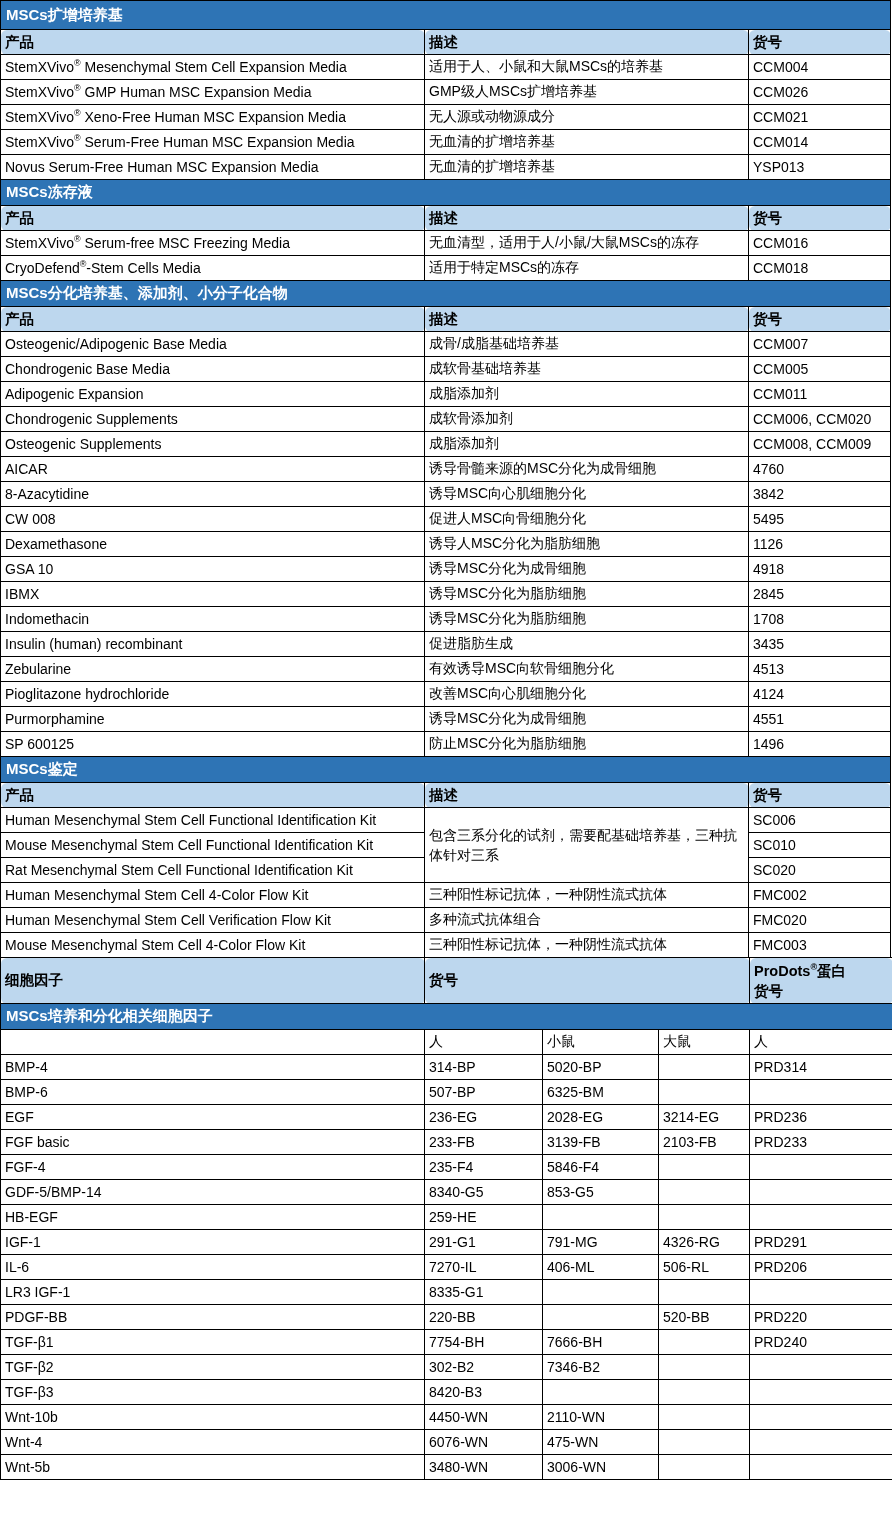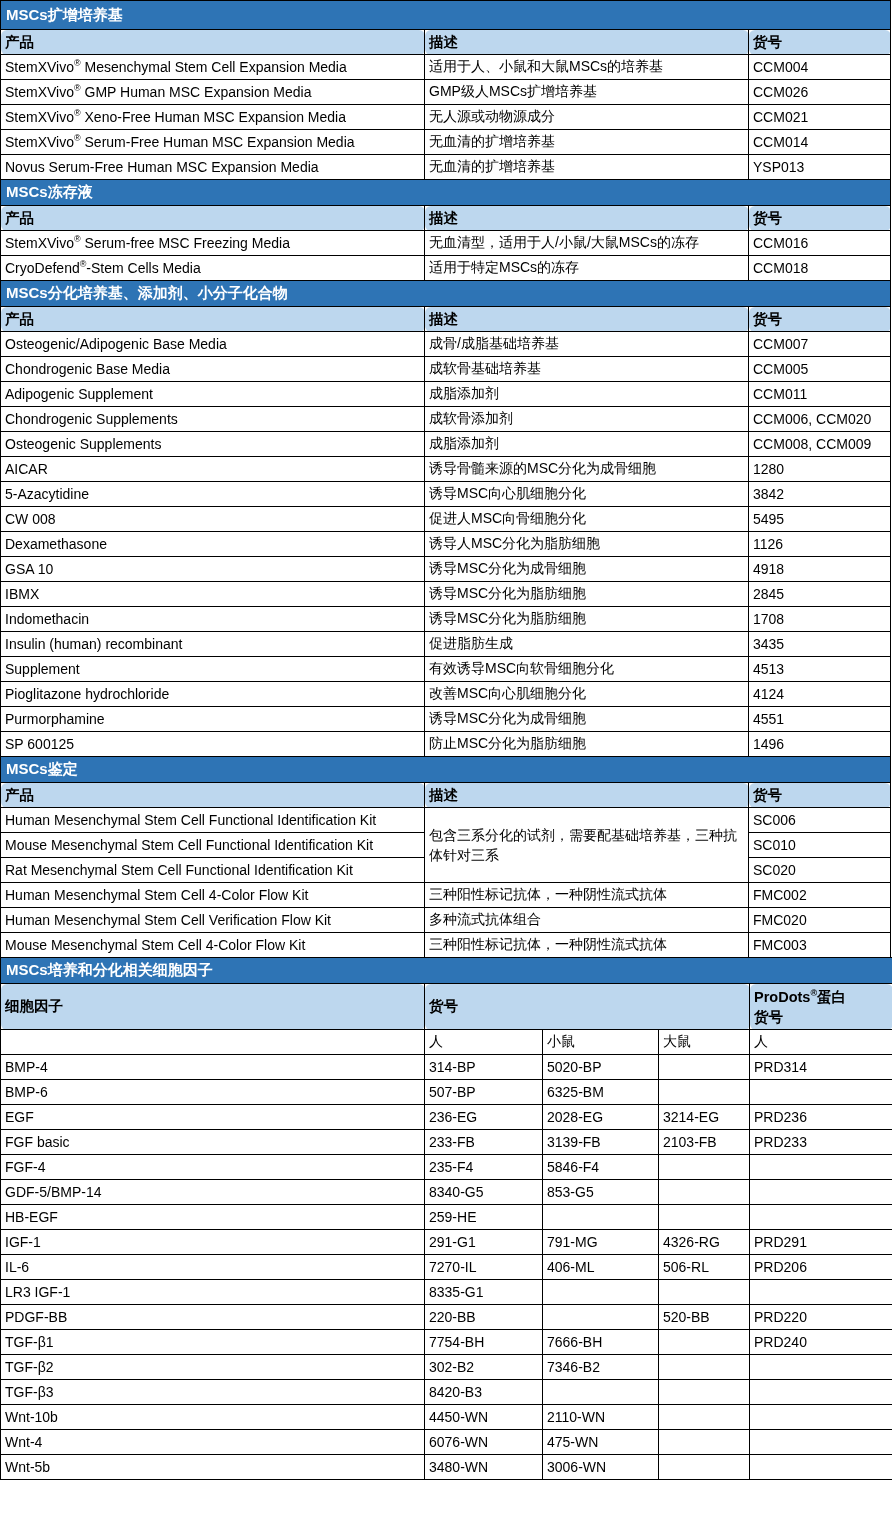--- a/index.html
+++ b/index.html
@@ -150,41 +150,41 @@
           <td>Osteogenic/Adipogenic Base Media</td>
           <td>成骨/成脂基础培养基</td>
           <td>CCM007</td>
         </tr>
         <tr>
           <td>Chondrogenic Base Media</td>
           <td>成软骨基础培养基</td>
           <td>CCM005</td>
         </tr>
         <tr>
-          <td>Adipogenic Supplement</td>
+          <td>Adipogenic Expansion</td>
           <td>成脂添加剂</td>
           <td>CCM011</td>
         </tr>
         <tr>
           <td>Chondrogenic Supplements</td>
           <td>成软骨添加剂</td>
           <td>CCM006, CCM020</td>
         </tr>
         <tr>
           <td>Osteogenic Supplements</td>
           <td>成脂添加剂</td>
           <td>CCM008, CCM009</td>
         </tr>
         <tr>
           <td>AICAR</td>
           <td>诱导骨髓来源的MSC分化为成骨细胞</td>
-          <td>1280</td>
-        </tr>
-        <tr>
-          <td>5-Azacytidine</td>
+          <td>4760</td>
+        </tr>
+        <tr>
+          <td>8-Azacytidine</td>
           <td>诱导MSC向心肌细胞分化</td>
           <td>3842</td>
         </tr>
         <tr>
           <td>CW 008</td>
           <td>促进人MSC向骨细胞分化</td>
           <td>5495</td>
         </tr>
         <tr>
           <td>Dexamethasone</td>
@@ -205,21 +205,21 @@
           <td>Indomethacin</td>
           <td>诱导MSC分化为脂肪细胞</td>
           <td>1708</td>
         </tr>
         <tr>
           <td>Insulin (human) recombinant</td>
           <td>促进脂肪生成</td>
           <td>3435</td>
         </tr>
         <tr>
-          <td>Supplement</td>
+          <td>Zebularine</td>
           <td>有效诱导MSC向软骨细胞分化</td>
           <td>4513</td>
         </tr>
         <tr>
           <td>Pioglitazone hydrochloride</td>
           <td>改善MSC向心肌细胞分化</td>
           <td>4124</td>
         </tr>
         <tr>
           <td>Purmorphamine</td>
@@ -281,31 +281,31 @@
     <table>
       <colgroup>
         <col style="width: 424px;">
         <col style="width: 118px;">
         <col style="width: 116px;">
         <col style="width: 91px;">
         <col style="width: 143px;">
       </colgroup>
       <tbody>
         <tr>
-          <td class="bar" colspan="5">MSCs培养和分化相关细胞因子</td>
-        </tr>
-        <tr>
           <td class="hdr tall">细胞因子</td>
           <td class="hdr tall" colspan="3">货号</td>
           <td class="hdr tall">
             <div>ProDots<sup>®</sup>蛋白</div>
             <div>货号</div>
           </td>
         </tr>
         <tr>
+          <td class="bar" colspan="5">MSCs培养和分化相关细胞因子</td>
+        </tr>
+        <tr>
           <td></td>
           <td>人</td>
           <td>小鼠</td>
           <td>大鼠</td>
           <td>人</td>
         </tr>
         <tr>
           <td>BMP-4</td>
           <td>314-BP</td>
           <td>5020-BP</td>

